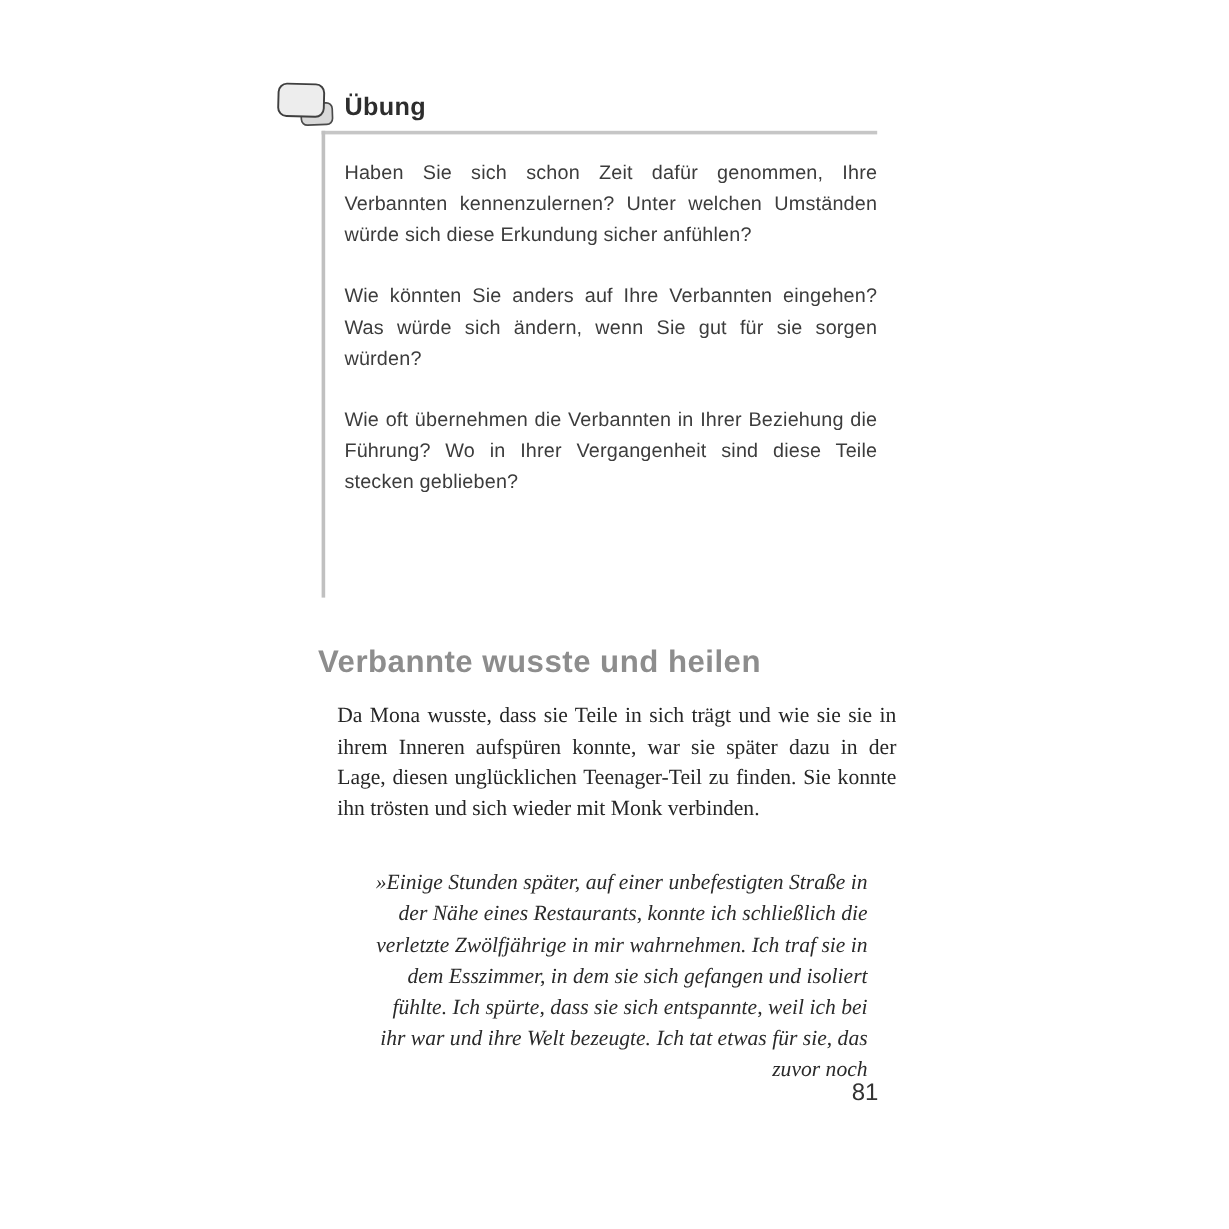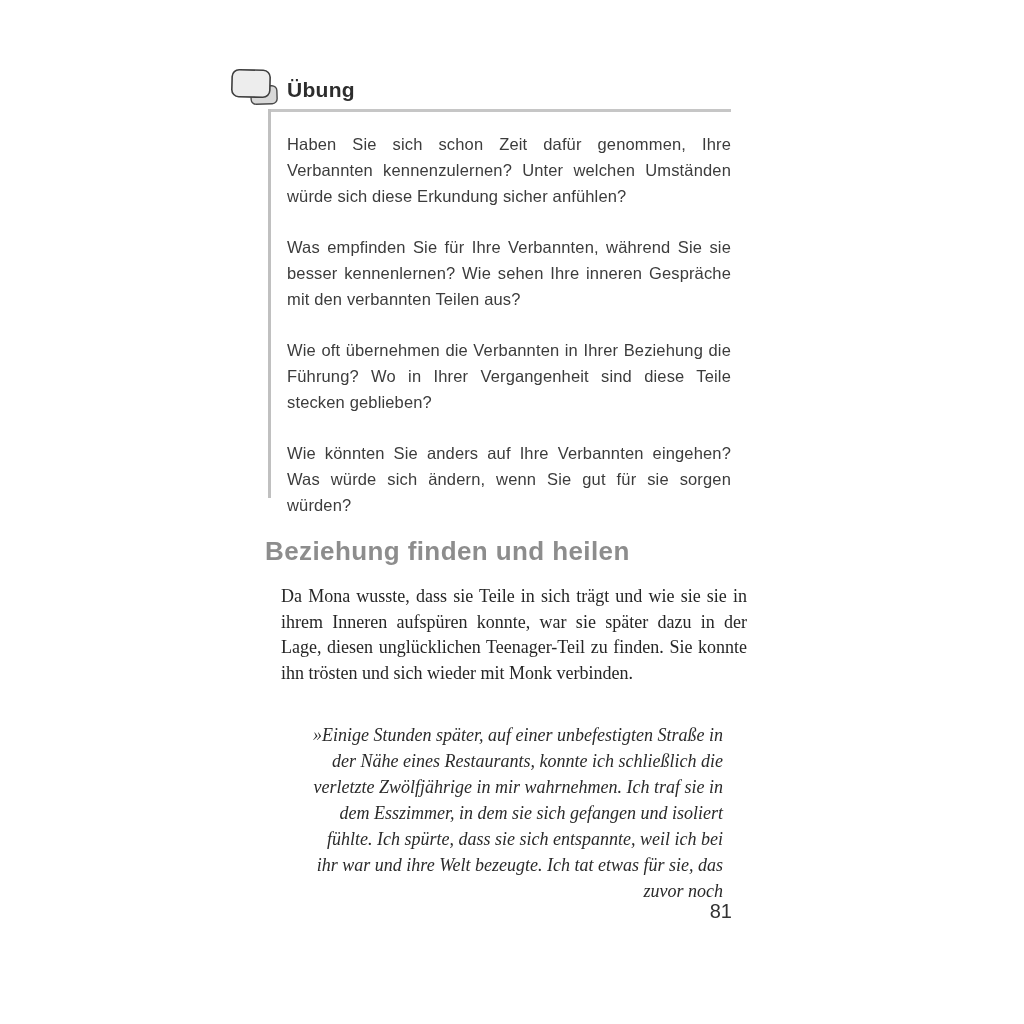--- a/index.html
+++ b/index.html
@@ -139,26 +139,25 @@
       <rect x="3" y="4" width="38" height="27" rx="7" ry="7" fill="#ededed" stroke="#3f3f3f" stroke-width="1.6" transform="rotate(1.5 22 17)"></rect>
     </svg>
   </span>
   <div class="exercise-label">Übung</div>
 
   <div class="rule-top"></div>
   <div class="rule-left"></div>
 
   <div class="exercise-body">
     <p>Haben Sie sich schon Zeit dafür genommen, Ihre Verbannten kennenzulernen? Unter welchen Umständen würde sich diese Erkundung sicher anfühlen?</p>
-    <p>Was empfinden Sie für Ihre Verbannten, während Sie sie besser kennenlernen? Wie sehen Ihre inneren Gespräche mit den verbannten Teilen aus?</p>
+    <p>Wie könnten Sie anders auf Ihre Verbannten eingehen? Was würde sich ändern, wenn Sie gut für sie sorgen würden?</p>
     <p>Wie oft übernehmen die Verbannten in Ihrer Beziehung die Führung? Wo in Ihrer Vergangenheit sind diese Teile stecken geblieben?</p>
-    <p>Wie könnten Sie anders auf Ihre Verbannten eingehen? Was würde sich ändern, wenn Sie gut für sie sorgen würden?</p>
   </div>
 
-  <h2 class="section-heading">Beziehung finden und heilen</h2>
+  <h2 class="section-heading">Verbannte wusste und heilen</h2>
 
   <p class="section-body">Da Mona wusste, dass sie Teile in sich trägt und wie sie sie in ihrem Inneren aufspüren konnte, war sie später dazu in der Lage, diesen unglücklichen Teenager-Teil zu finden. Sie konnte ihn trösten und sich wieder mit Monk verbinden.</p>
 
   <p class="quote-block">»Einige Stunden später, auf einer unbefestigten Straße in der Nähe eines Restaurants, konnte ich schließlich die verletzte Zwölfjährige in mir wahrnehmen. Ich traf sie in dem Esszimmer, in dem sie sich gefangen und isoliert fühlte. Ich spürte, dass sie sich entspannte, weil ich bei ihr war und ihre Welt bezeugte. Ich tat etwas für sie, das zuvor noch</p>
 
   <div class="page-number">81</div>
 
 </div>
 
 </body></html>

